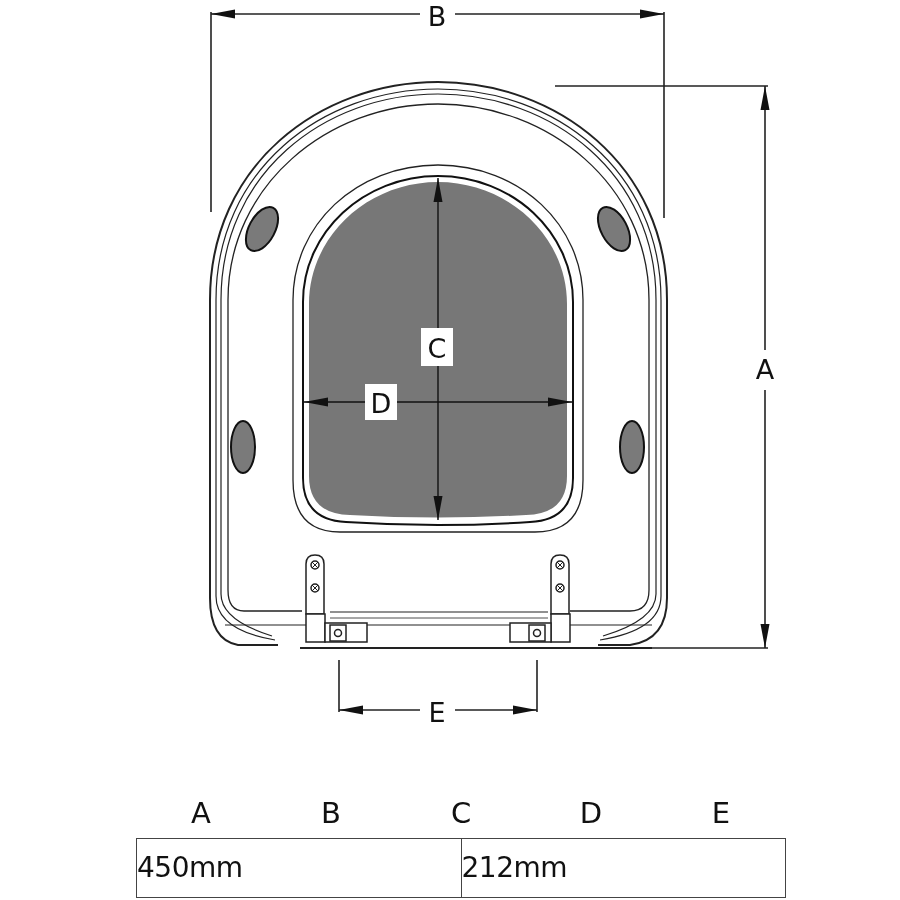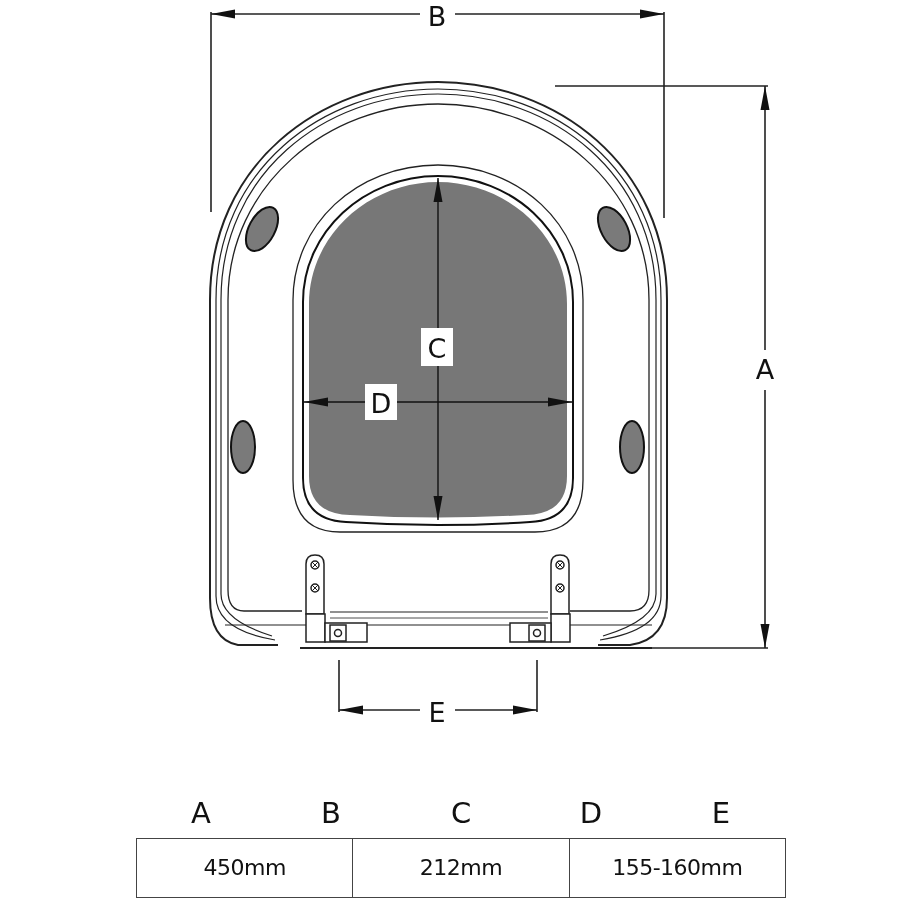--- a/index.html
+++ b/index.html
@@ -6,21 +6,21 @@
     body { width: 900px; height: 900px; position: relative; overflow: hidden;
            font-family: "DejaVu Sans", sans-serif; }
     #drawing { position: absolute; left: 0; top: 0; width: 900px; height: 780px; }
     .dim-label { font-family: "DejaVu Sans", sans-serif; font-size: 27px; fill: #111; }
     .inner-label { font-family: "DejaVu Sans", sans-serif; font-size: 27px; fill: #111; }
     #spec-table { position: absolute; left: 136px; top: 788px; width: 650px; }
     .hdr-row { display: flex; height: 50px; }
     .hdr-cell { flex: 1; text-align: center; font-size: 29px; line-height: 50px; color: #111;
                 font-family: "DejaVu Sans", sans-serif; }
     .val-row { display: flex; height: 60px; border: 1.6px solid #444; box-sizing: border-box; }
-    .val-cell { flex: 1; text-align: center; line-height: 57px; font-size: 22px; color: #111;
+    .val-cell { flex: 1; text-align: left; line-height: 57px; font-size: 28px; color: #111;
                 border-right: 1.6px solid #444; font-family: "DejaVu Sans", sans-serif;
                 letter-spacing: -0.5px; white-space: nowrap; }
     .val-cell:last-child { border-right: none; }
   </style>
 </head>
 <body>
 
 <svg id="drawing" viewBox="0 0 900 780" xmlns="http://www.w3.org/2000/svg">
   <defs>
     <marker id="arrow" viewBox="0 0 10 10" refX="10" refY="5" markerWidth="10" markerHeight="8" orient="auto-start-reverse" markerUnits="userSpaceOnUse">
@@ -121,15 +121,14 @@
   <div class="hdr-row">
     <div class="hdr-cell">A</div>
     <div class="hdr-cell">B</div>
     <div class="hdr-cell">C</div>
     <div class="hdr-cell">D</div>
     <div class="hdr-cell">E</div>
   </div>
   <div class="val-row">
     <div class="val-cell">450mm</div>
     <div class="val-cell">212mm</div>
-    <div class="val-cell">155-160mm</div>
   </div>
 </div>
 
 </body></html>

